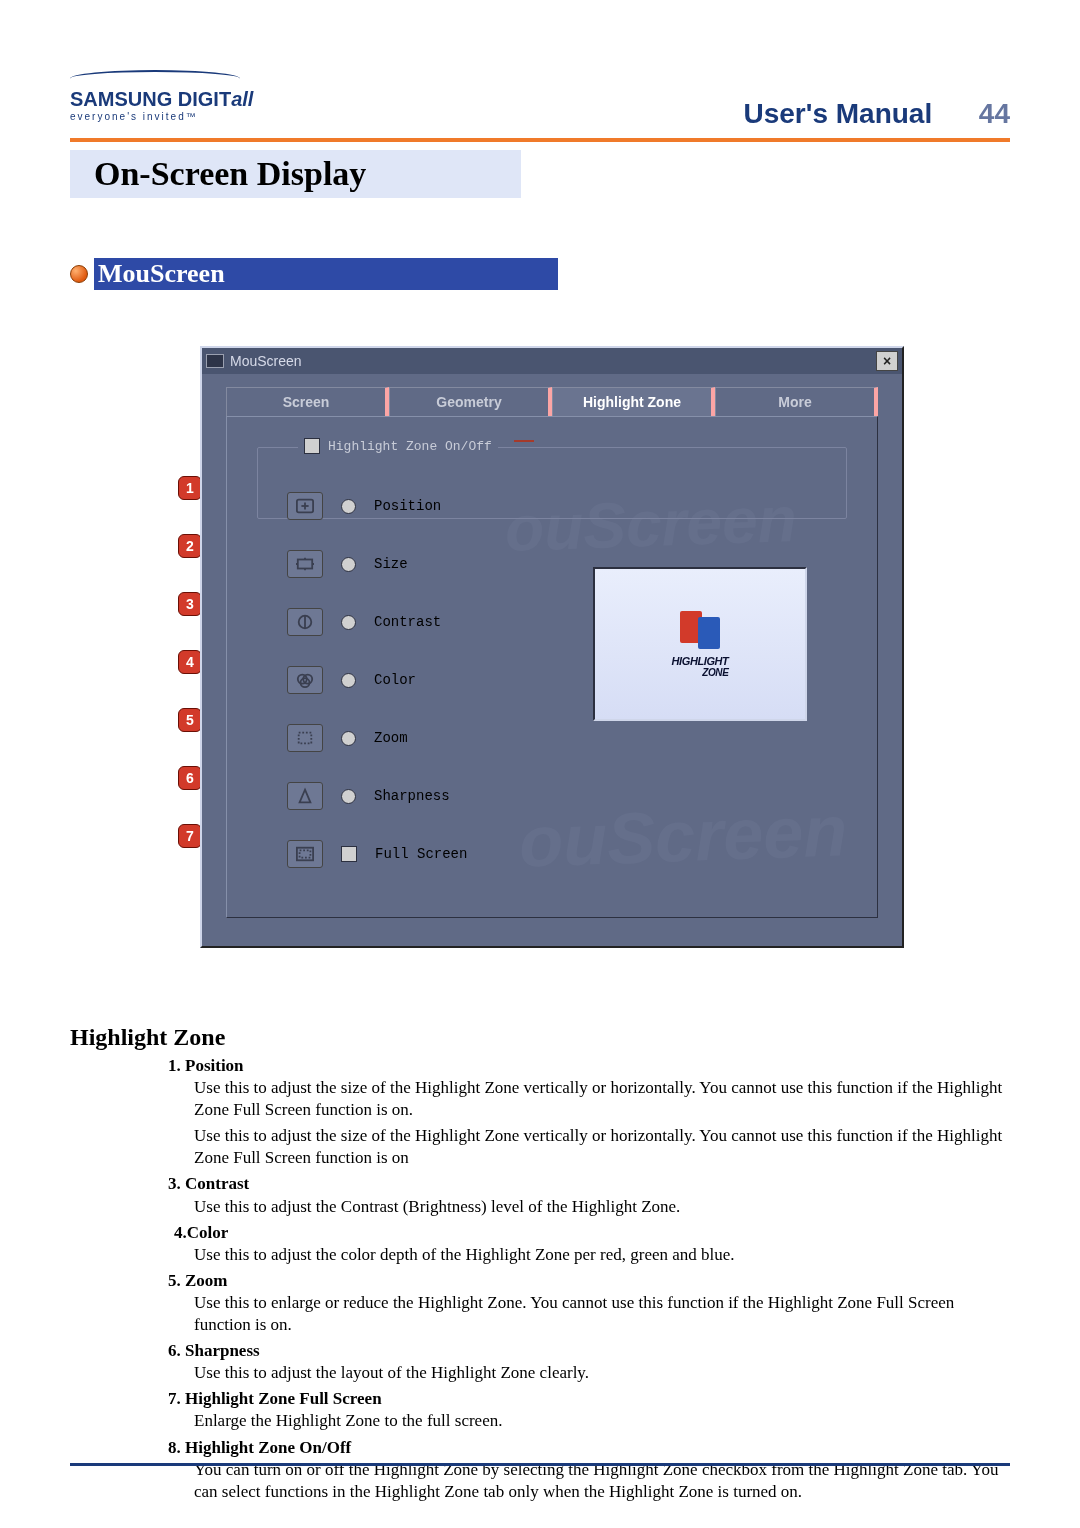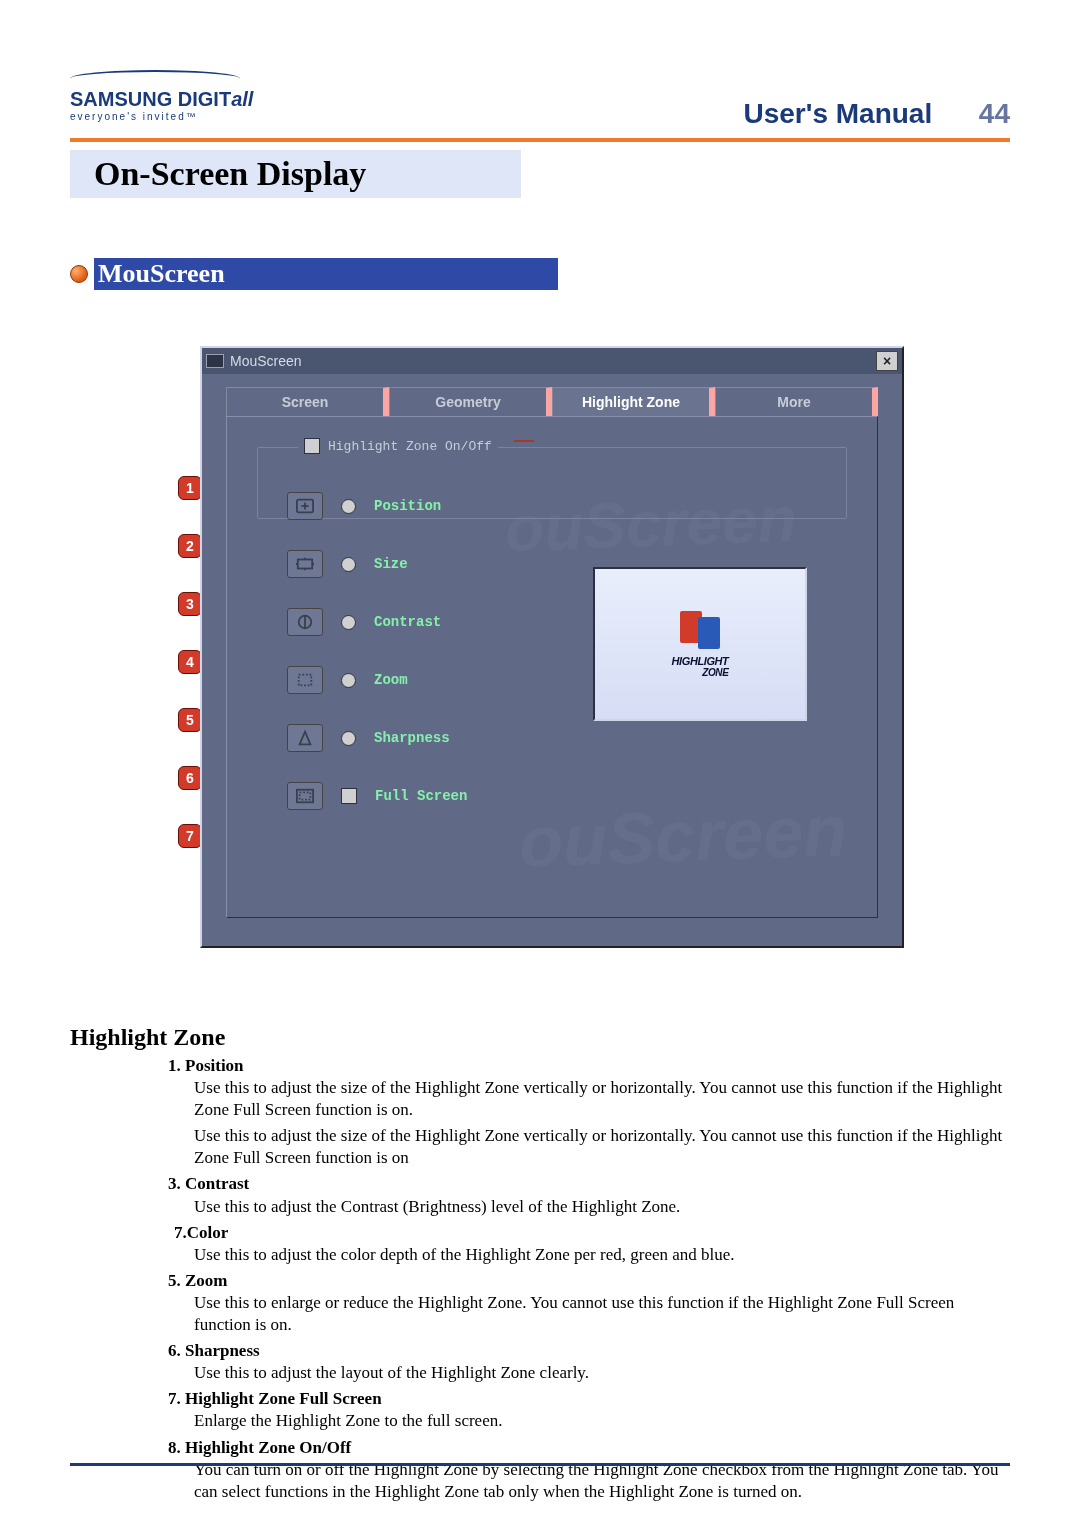--- a/index.html
+++ b/index.html
@@ -32,36 +32,36 @@
   
   .dialog-area { position:relative; margin-top:56px; height:670px; }
   .dialog { position:absolute; left:130px; top:0; width:700px; background:#606a86; border-top:2px solid #cfd6ea; border-left:2px solid #cfd6ea; border-right:2px solid #222; border-bottom:2px solid #222; font-family:Tahoma, Arial, sans-serif; color:#c8ccd8; }
   .titlebar { height:26px; background:#4a5570; display:flex; align-items:center; justify-content:space-between; padding:0 4px; }
   .titlebar-left { display:flex; align-items:center; gap:6px; }
   .tb-icon { width:16px; height:12px; border:1px solid #9aa0b0; background:#2d3448; }
   .tb-title { font-size:14px; color:#d6dae8; }
   .tb-close { width:20px; height:18px; background:#d0d0d0; border:1px solid #444; color:#222; display:flex; align-items:center; justify-content:center; font-size:14px; font-weight:bold; font-family:Arial, sans-serif; }
 
   .tabs { display:flex; height:32px; align-items:flex-end; padding:10px 24px 0 24px; gap:0; }
-  .tab { flex:1; text-align:center; font-size:14px; color:#c8ccd8; font-weight:bold; padding:6px 0; border-top:1px solid #838aa0; border-left:1px solid #838aa0; border-right:6px solid #fca5a5; background:#606a86; }
+  .tab { flex:1; text-align:center; font-size:14px; color:#c8ccd8; font-weight:bold; padding:6px 0; border-top:1px solid #838aa0; border-left:1px solid #838aa0; border-right:4px solid #fca5a5; background:#606a86; }
   .tab.active { background:#6a7490; color:#fff; }
 
   .tab-panel { margin:0 24px 28px 24px; border-top:1px solid #8690aa; border-left:1px solid #8690aa; border-right:1px solid #2c3040; border-bottom:1px solid #2c3040; background:#606a86; height:500px; position:relative; }
 
   .groupbox { position:absolute; left:30px; top:30px; right:30px; height:70px; border:1px solid #7c84a0; border-radius:2px; }
   .group-title { position:absolute; top:-10px; left:40px; background:#606a86; padding:0 6px; display:flex; align-items:center; gap:8px; font-size:13px; color:#c8ccd8; font-family:"Courier New", monospace; }
   .chkbox { width:14px; height:14px; border:1px solid #2c3040; background:#d0d0d0; }
   .line8 { position:absolute; top:-8px; left:256px; width:20px; height:2px; background:#a53a2b; }
 
   .opt-list { position:absolute; left:60px; top:60px; }
   .opt-row { display:flex; align-items:center; height:58px; gap:18px; position:relative; }
   .opt-icon { width:34px; height:26px; background:#6e7894; border:1px solid #444; border-radius:3px; display:flex; align-items:center; justify-content:center; }
   .opt-icon svg { width:22px; height:18px; stroke:#3a3f50; fill:none; stroke-width:2; }
   .radio { width:13px; height:13px; border-radius:50%; border:1px solid #2c3040; background:#d0d0d0; }
-  .opt-label { font-family:"Courier New", monospace; font-size:14px; color:#86efac;font-weight:bold; }
+  .opt-label { font-family:"Courier New", monospace; font-size:14px; color:#000000; }
   .chk-sq { width:14px; height:14px; border:1px solid #2c3040; background:#d0d0d0; }
 
   .preview { position:absolute; right:70px; top:150px; width:210px; height:150px; border-top:2px solid #2c3040; border-left:2px solid #2c3040; border-right:2px solid #cfd6ea; border-bottom:2px solid #cfd6ea; background:linear-gradient(#e9eefc,#d6ddf5); display:flex; flex-direction:column; align-items:center; justify-content:center; }
   .hl-logo { width:40px; height:40px; position:relative; }
   .hl-logo .r { position:absolute; left:0; top:0; width:22px; height:32px; background:#d23a2a; border-radius:2px; }
   .hl-logo .b { position:absolute; left:18px; top:6px; width:22px; height:32px; background:#2a5ab8; border-radius:2px; }
   .hl-text { font-family:Arial, sans-serif; font-weight:bold; font-style:italic; font-size:11px; color:#0a1030; margin-top:4px; letter-spacing:-0.4px; }
   .hl-text .small { font-size:10px; display:block; text-align:right; }
 
   .watermark { position:absolute; font-family:Arial, sans-serif; font-weight:bold; font-style:italic; color:#6a7490; opacity:0.55; pointer-events:none; }
@@ -217,20 +217,31 @@
                   <circle cx="12" cy="10" r="7"></circle>
                   <path d="M12 3v14"></path>
                 </svg>
               </div>
             <span class="radio"></span>
             <span class="opt-label">Contrast</span>
           </div>
           <div class="opt-row">
             <div class="opt-icon">
                 <svg viewBox="0 0 24 20">
+                  <circle cx="9" cy="9" r="5"></circle>
+                  <circle cx="15" cy="9" r="5"></circle>
+                  <circle cx="12" cy="13" r="5"></circle>
+                </svg>
+              </div>
+            <span class="radio"></span>
+            <span class="opt-label">Color</span>
+          </div>
+          <div class="opt-row">
+            <div class="opt-icon">
+                <svg viewBox="0 0 24 20">
                   <rect x="5" y="4" width="14" height="12" stroke-dasharray="2 2"></rect>
                 </svg>
               </div>
             <span class="radio"></span>
             <span class="opt-label">Zoom</span>
           </div>
           <div class="opt-row">
             <div class="opt-icon">
                 <svg viewBox="0 0 24 20">
                   <path d="M12 3l6 14H6z"></path>
@@ -273,21 +284,21 @@
           <span class="def">Use this to adjust the size of the Highlight Zone vertically or horizontally. You cannot use this function if the Highlight Zone Full Screen function is on.</span>
         </li>
       <li>
           <span class="def">Use this to adjust the size of the Highlight Zone vertically or horizontally. You cannot use this function if the Highlight Zone Full Screen function is on</span>
         </li>
       <li>
           <span class="term">3. Contrast</span>
           <span class="def">Use this to adjust the Contrast (Brightness) level of the Highlight Zone.</span>
         </li>
       <li>
-          <span class="term n4">7.Color</span>
+          <span class="term n4">4.Color</span>
           <span class="def">Use this to adjust the color depth of the Highlight Zone per red, green and blue.</span>
         </li>
       <li>
           <span class="term">5. Zoom</span>
           <span class="def">Use this to enlarge or reduce the Highlight Zone. You cannot use this function if the Highlight Zone Full Screen function is on.</span>
         </li>
       <li>
           <span class="term">6. Sharpness</span>
           <span class="def">Use this to adjust the layout of the Highlight Zone clearly.</span>
         </li>

